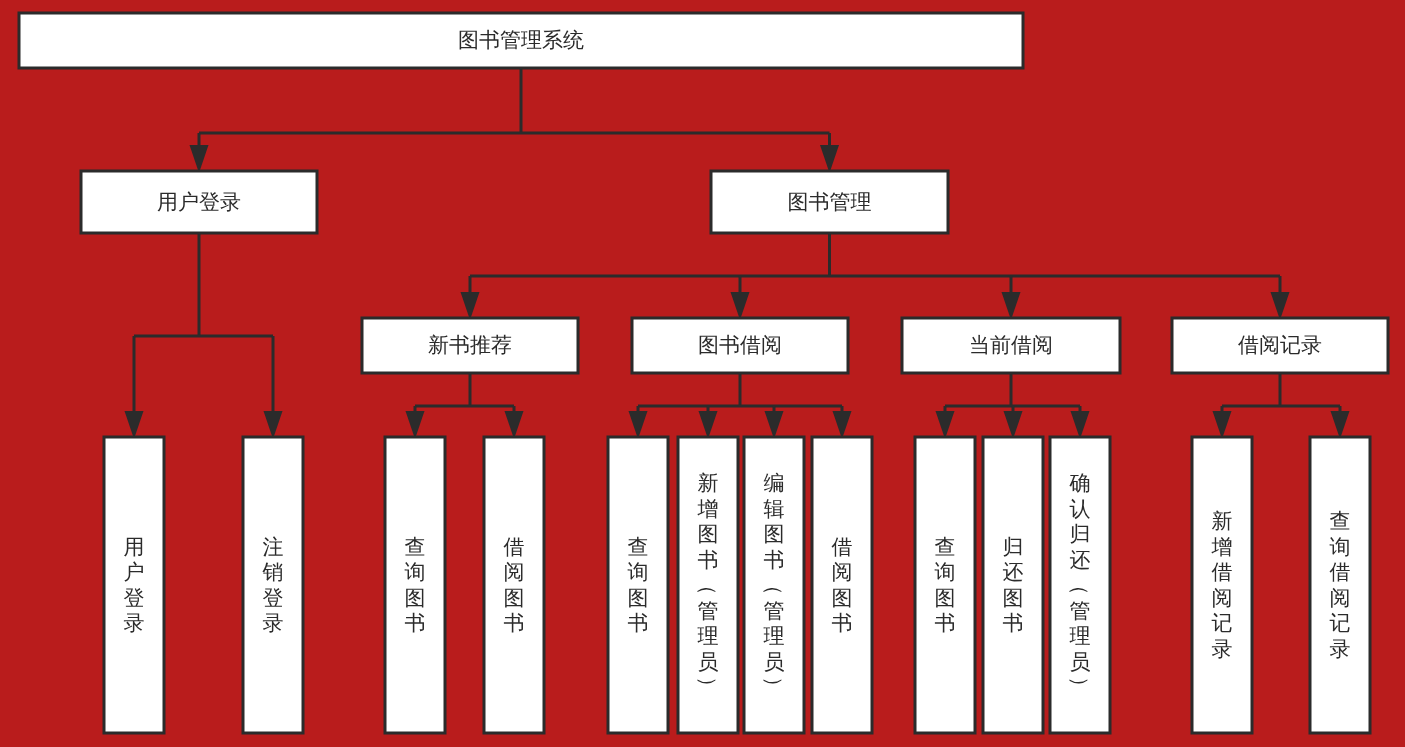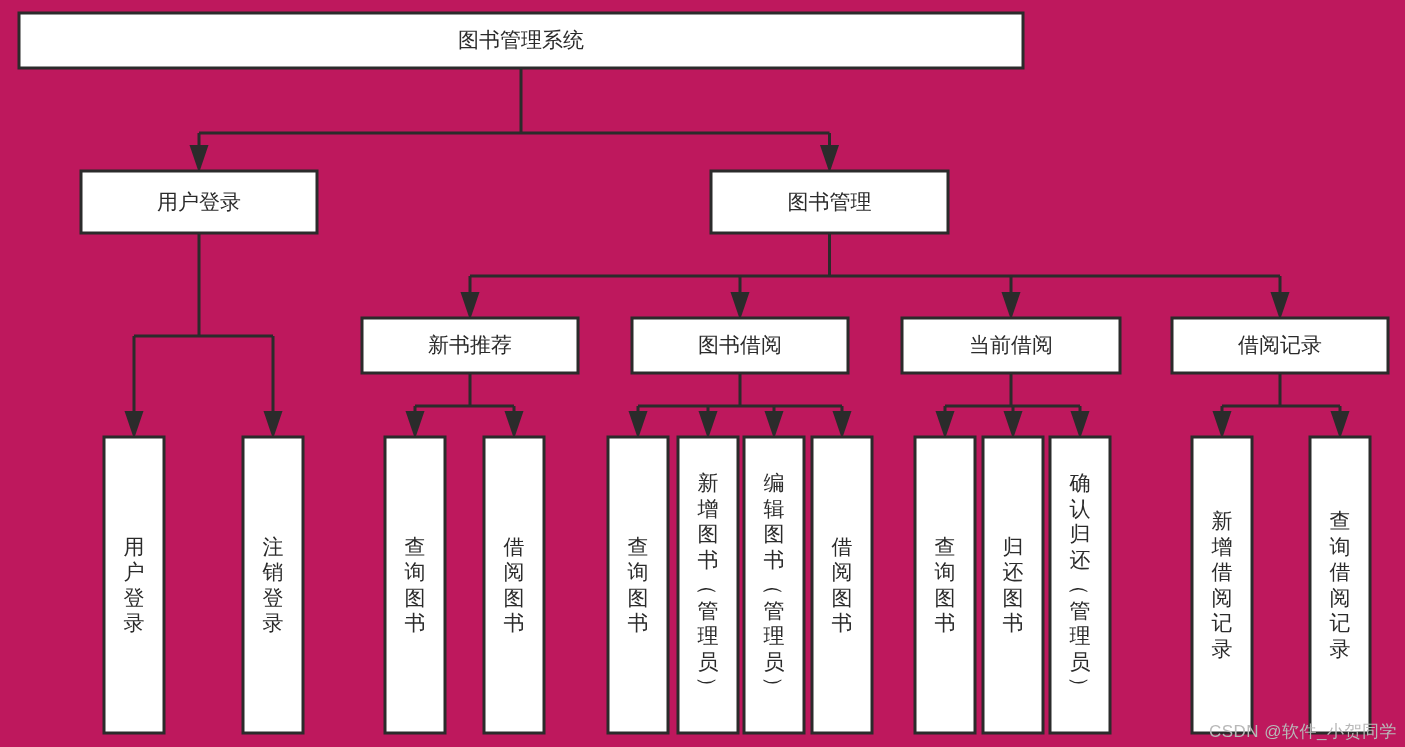--- a/index.html
+++ b/index.html
@@ -10,21 +10,21 @@
   body {
     width: 1405px;
     height: 747px;
     font-family: "Liberation Sans", sans-serif;
     overflow: hidden;
   }
   #diagram-root {
     position: relative;
     width: 1405px;
     height: 747px;
-    background: #be185d;
+    background: #b91c1c;
   }
   svg#flow-svg {
     position: absolute;
     top: 0;
     left: 0;
     width: 1405px;
     height: 747px;
   }
   .node-box {
     fill: #ffffff;
@@ -258,14 +258,13 @@
           <rect class="node-box" x="1310" y="437" width="60" height="296"></rect>
           <text class="node-label-vertical" x="1340" y="528.39" font-size="21">查</text>
           <text class="node-label-vertical" x="1340" y="553.89" font-size="21">询</text>
           <text class="node-label-vertical" x="1340" y="579.39" font-size="21">借</text>
           <text class="node-label-vertical" x="1340" y="604.89" font-size="21">阅</text>
           <text class="node-label-vertical" x="1340" y="630.39" font-size="21">记</text>
           <text class="node-label-vertical" x="1340" y="655.89" font-size="21">录</text>
         </g>
       </g>
   </svg>
-  <div class="watermark">CSDN @软件_小贺同学</div>
 </div>
 
 </body></html>

